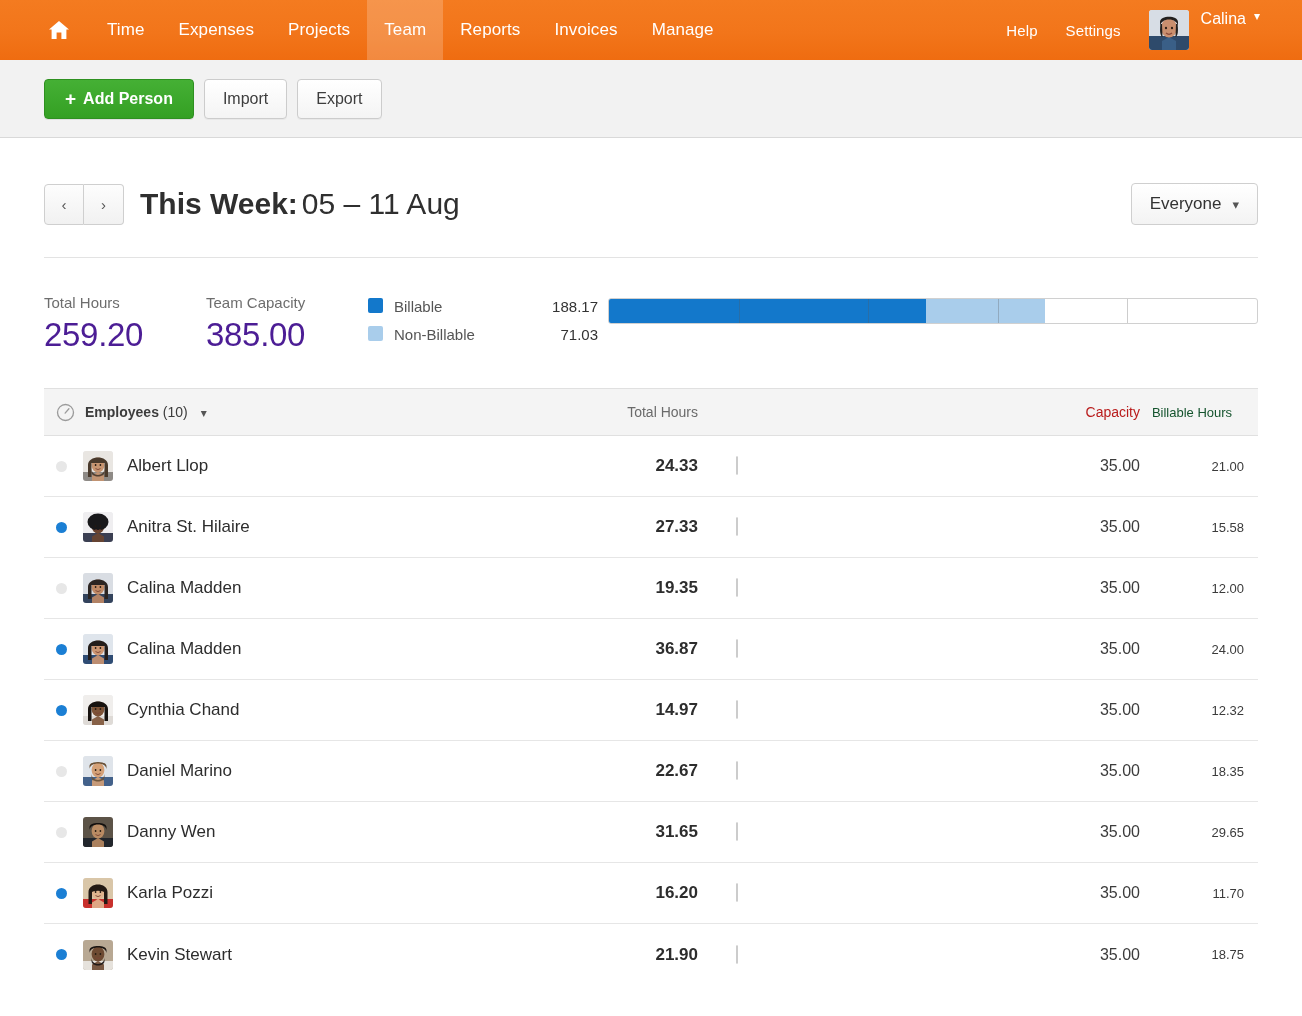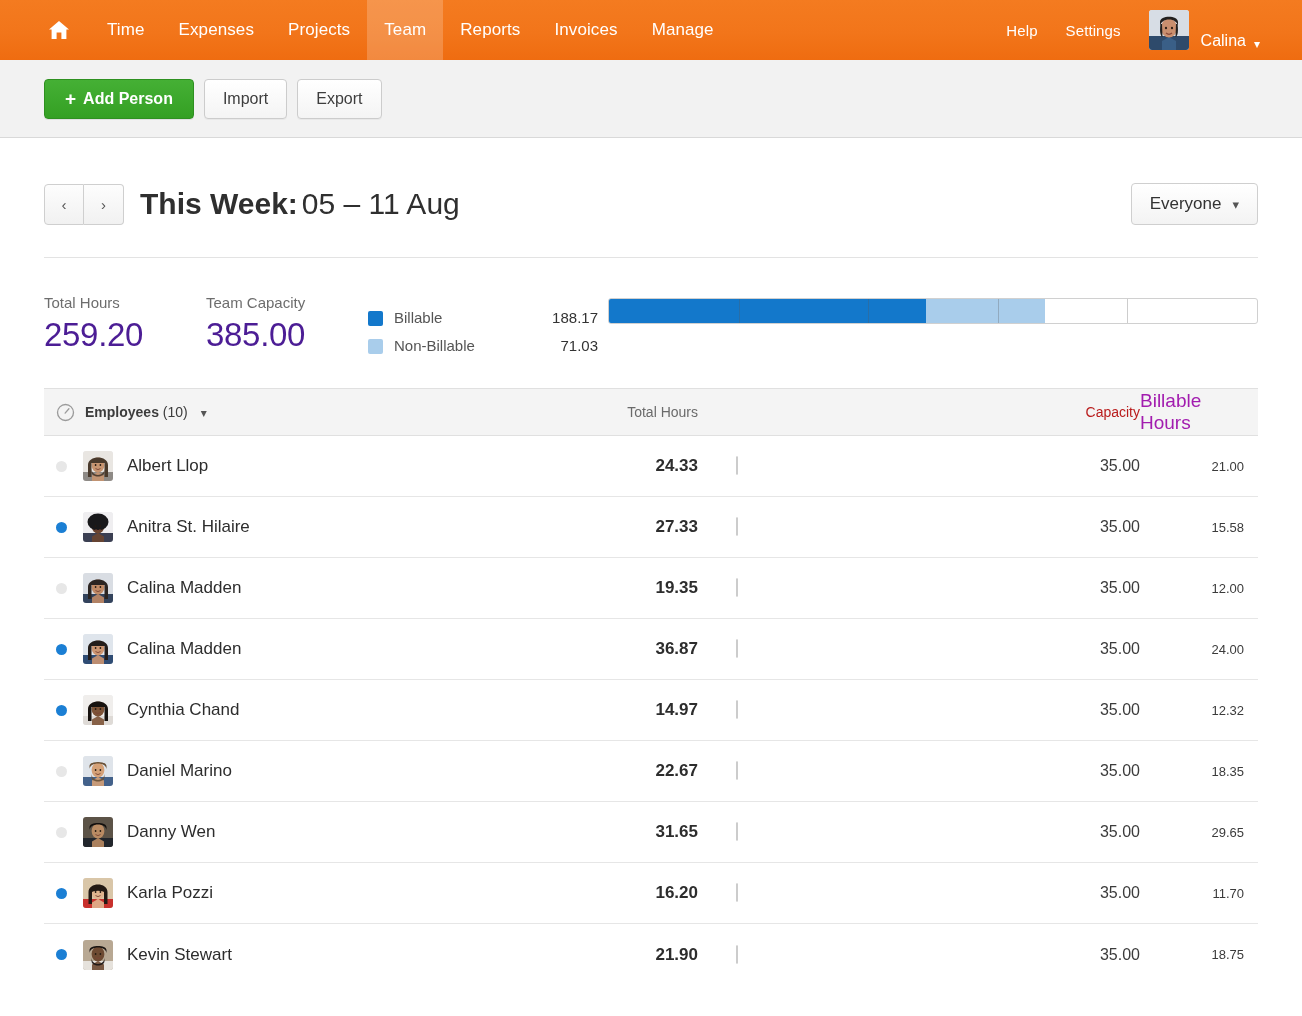--- a/index.html
+++ b/index.html
@@ -33,21 +33,21 @@
   .nav-item.home { padding: 0 20px 0 48px; }
   .nav-item.active { background: rgba(255,255,255,0.20); }
   .home-icon { display: block; width: 22px; height: 20px; }
   .nav-right {
     margin-left: auto;
     display: flex; align-items: center;
     padding-right: 42px;
   }
   .nav-right .nav-item { font-size: 15px; padding: 0 14px; }
   .user-block {
-    display: flex; align-items: flex-end;
+    display: flex; align-items: flex-start;
     margin-left: 14px; cursor: pointer;
   }
   .avatar-nav {
     width: 40px; height: 40px; border-radius: 3px;
     overflow: hidden; background: #e7e9ec; flex: none;
   }
   .user-name {
     color: #fff; font-size: 16px; margin-left: 12px;
   }
   .caret-nav {
@@ -132,21 +132,21 @@
   #summary {
     display: flex; align-items: flex-start;
     padding-top: 36px; padding-bottom: 34px;
   }
   .stat { width: 162px; flex: none; }
   .stat-label { font-size: 15px; color: #6d6d6d; }
   .stat-value { font-size: 33px; color: #4c1d95; margin-top: 5px; letter-spacing: -.3px; }
 
   .legend { width: 230px; flex: none; padding-top: 4px; }
   .legend-row {
-    display: flex; align-items: flex-end; height: 28px;
+    display: flex; align-items: flex-start; height: 28px;
   }
   .swatch { width: 15px; height: 15px; border-radius: 2px; flex: none; }
   .legend-name { font-size: 15px; color: #555; margin-left: 11px; }
   .legend-val {
     margin-left: auto; font-size: 15px; color: #333; font-weight: normal;
   }
 
   .cap-chart { flex: 1; padding-top: 4px; margin-left: 10px; }
   .cap-track {
     position: relative;
@@ -183,21 +183,21 @@
   .head-emp { font-size: 14px; color: #3c3c3c; margin-left: 10px; white-space: nowrap; }
   .head-emp b { font-weight: bold; }
   .head-emp .cnt { font-weight: normal; }
   .head-caret { margin-left: 9px; font-size: 12px; color: #555; }
   .col-total {
     width: 270px; text-align: right; font-size: 14px; color: #6a6a6a;
     margin-left: auto;
   }
   .col-bar { width: 356px; flex: none; }
   .col-cap { width: 86px; text-align: right; font-size: 14px; color: #b91c1c; }
-  .col-bill { width: 104px; text-align: left; font-size: 19px; color: #a21caf; }
+  .col-bill { width: 104px; text-align: center; font-size: 13px; color: #14532d; }
 
   .row {
     height: 61px;
     display: flex; align-items: center;
     padding: 0 14px 0 12px;
     border-bottom: 1px solid #e6e6e6;
     background: #fff;
   }
   .row:last-child { border-bottom: none; }
   .dot { width: 11px; height: 11px; border-radius: 50%; flex: none; }

